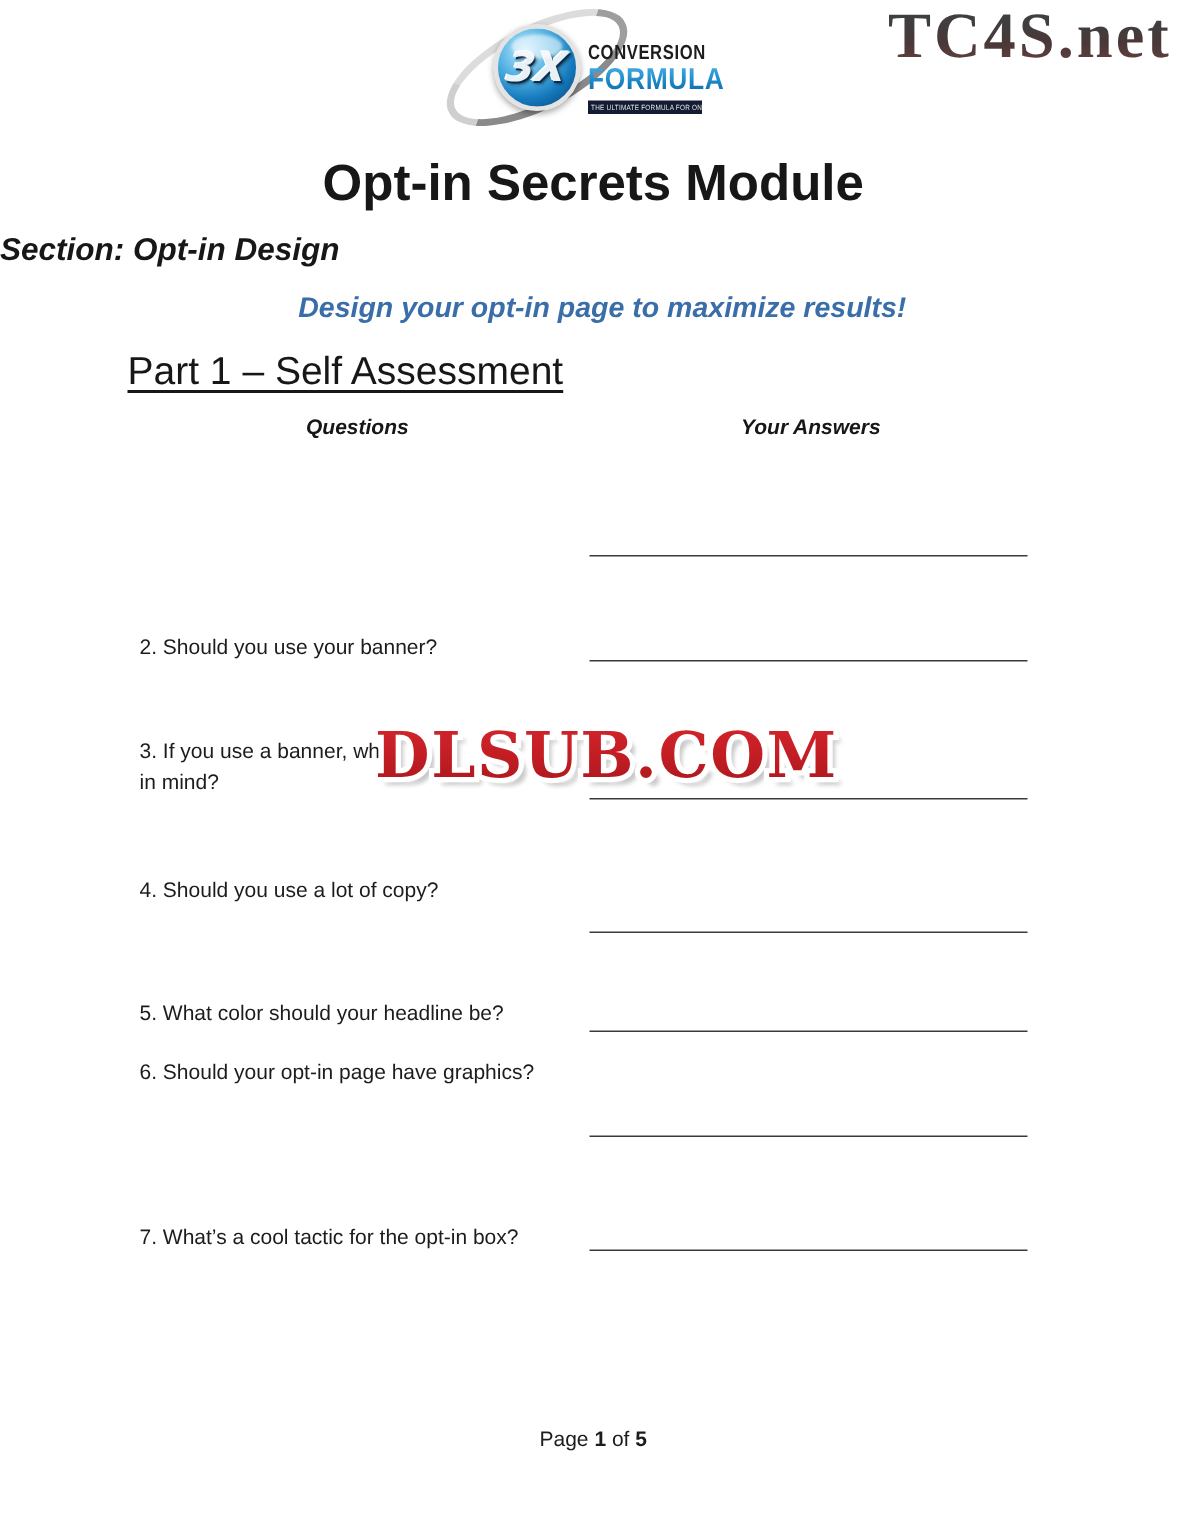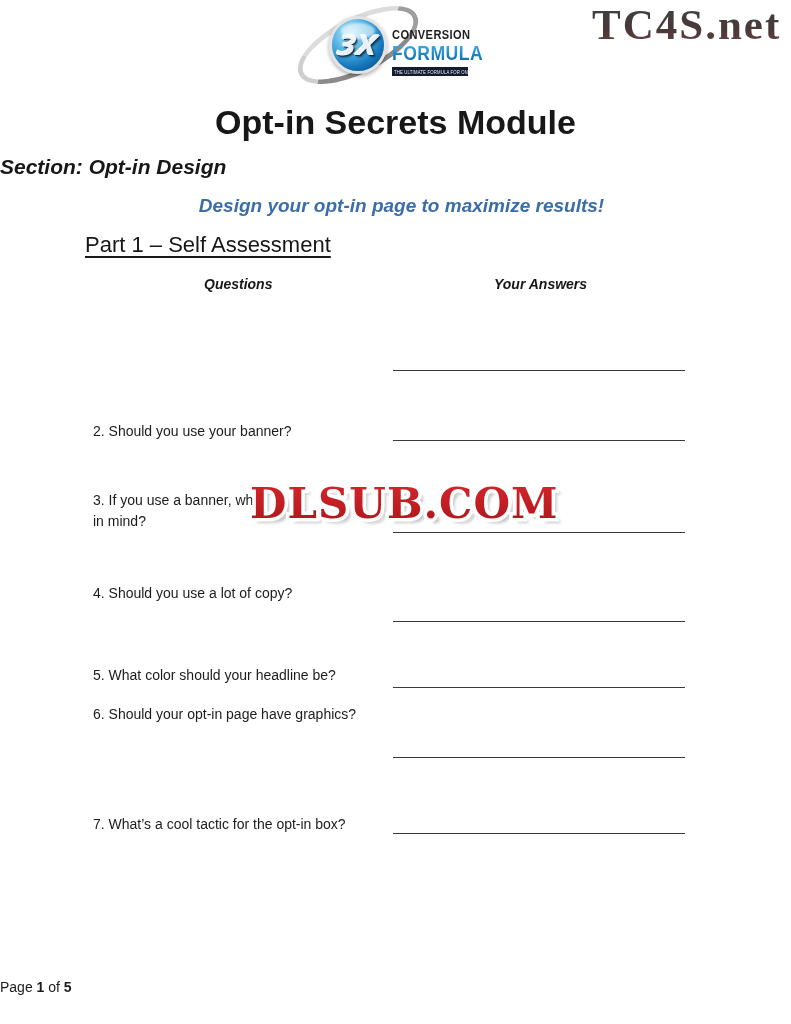--- a/index.html
+++ b/index.html
@@ -75,33 +75,33 @@
     -webkit-background-clip:text; background-clip:text; color:transparent;
   }
 
   
   .title { position:absolute; left:0; top:103px; width:100%; text-align:center;
            font-size:34px; font-weight:bold; color:#171717; }
   .section { position:absolute; left:0; top:155px; width:100%; 
              font-size:21px; font-weight:bold; font-style:italic; color:#171717; }
   .blue-tagline { position:absolute; left:0; top:195px; width:100%; text-align:center;
                   font-size:19px; font-weight:bold; font-style:italic; color:#3a6ea8;padding-left:12px; }
-  .part { position:absolute; left:85px; top:232px; font-size:22px; color:#171717;
+  .part { position:absolute; left:85px; top:232px; font-size:26px; color:#171717;
           text-decoration:underline; text-underline-offset:4px; }
 
   
   .colhead { position:absolute; top:276px; font-size:14px; font-weight:bold; font-style:italic; color:#171717; }
   .colhead.q { left:204px; }
   .colhead.a { left:494px; }
   .qrow { position:absolute; left:93px; width:305px; font-size:14px; line-height:21px; color:#1c1c1c; }
   .ansline { position:absolute; left:393px; width:292px; border-top:1.5px solid #3a3a3a; }
 
   
-  .pagefooter { position:absolute; left:0; top:951px; width:100%; 
-                font-size:14px; color:#1c1c1c;margin-top:28px; }
+  .pagefooter { position:absolute; left:0; top:951px; width:100%; text-align:center;
+                font-size:14px; color:#1c1c1c; }
   .pagefooter b { font-weight:bold; }
 </style>
 </head>
 <body>
 
 <div class="page">
 
   <div class="logo">
     <div class="logo-ring"></div>
     <div class="logo-sphere">

